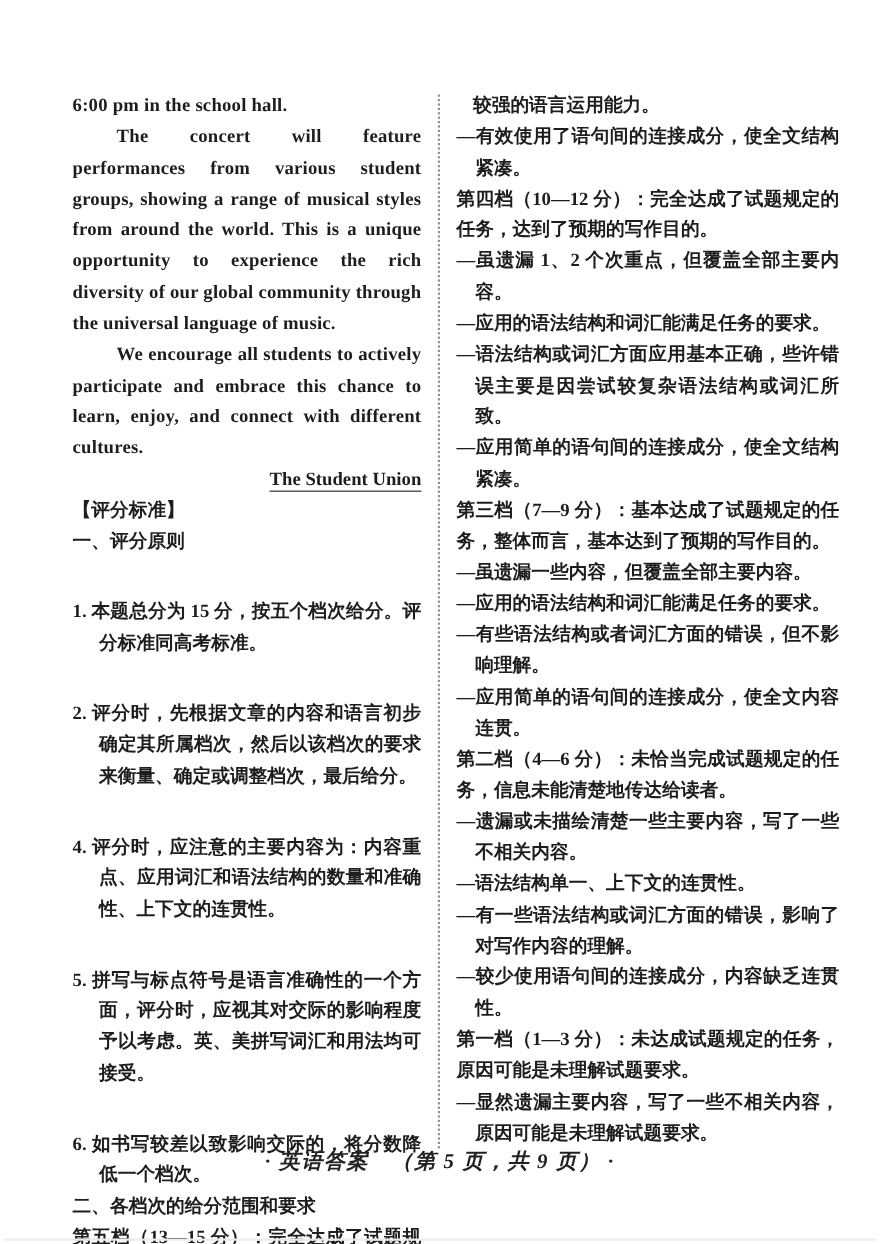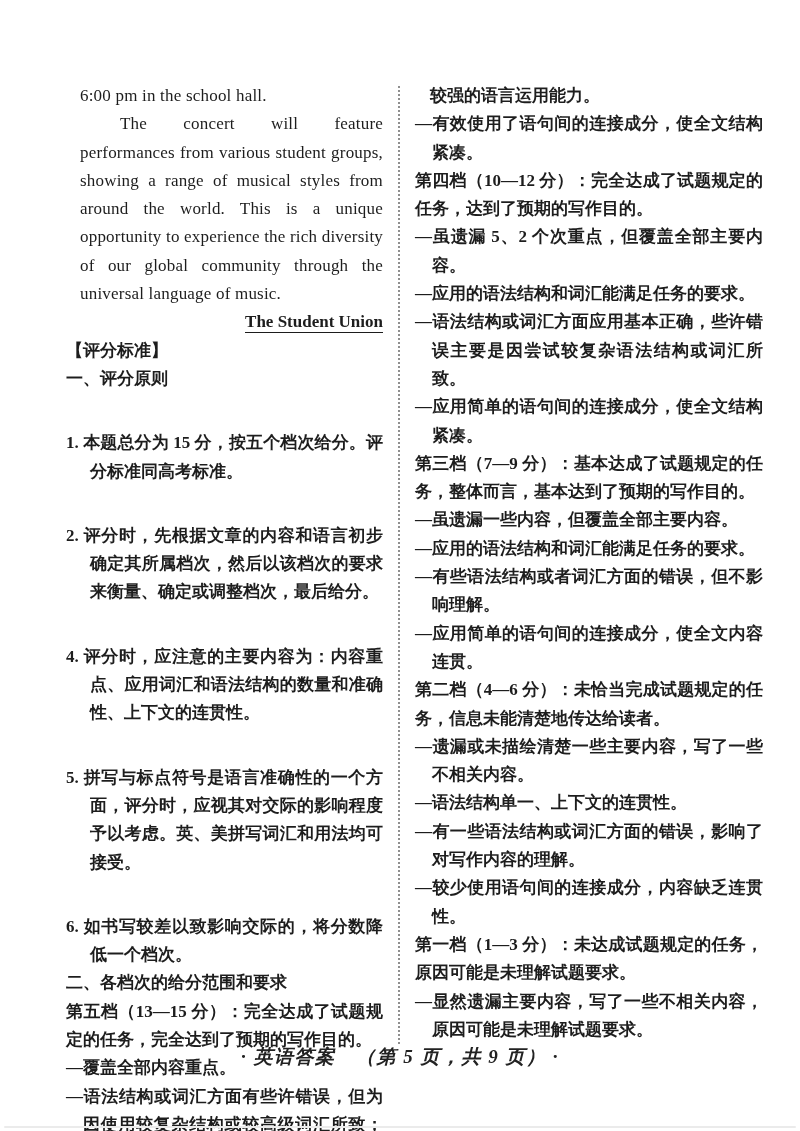--- a/index.html
+++ b/index.html
@@ -10,21 +10,21 @@
     color:#1d1d1d;
   }
   .col {
     position:absolute; top:82px;
     font-size:17px; line-height:28.3px;
     text-align:justify; text-justify:inter-ideograph;
   }
   #left-col  { left:66px;  width:317px; }
   #right-col { left:415px; width:348px;font-family:Liberation Serif, serif; }
 
-  .en { font-weight:normal; letter-spacing:0.2px;margin-left:14px; }
+  .en { font-weight:bold; letter-spacing:0.2px; }
   .en.indent { text-indent:40px; }
   .sign { text-align:right; font-weight:bold; }
   .sign span { border-bottom:1.5px solid #1d1d1d; padding-bottom:1px; }
 
   .zh  { font-weight:bold; }
   .num  { font-weight:bold; padding-left:24px; text-indent:-24px;margin-top:36px; }
   .dash { font-weight:bold; padding-left:17px; text-indent:-17px; }
   .band { font-weight:bold; }
   .cont { font-weight:bold; padding-left:15px; }
 
@@ -42,20 +42,21 @@
     position:absolute; left:4px; right:4px; top:1126px; height:2px;
     background:#ebebeb; border-radius:1px;
   }
 </style>
 </head>
 <body>
 
 <div class="col" id="left-col">
   <p class="en">6:00 pm in the school hall.</p>
   <p class="en indent">The concert will feature performances from various student groups, showing a range of musical styles from around the world. This is a unique opportunity to experience the rich diversity of our global community through the universal language of music.</p>
+  <p class="en indent">We encourage all students to actively participate and embrace this chance to learn, enjoy, and connect with different cultures.</p>
   <p class="sign"><span>The Student Union</span></p>
 
   <p class="zh">【评分标准】</p>
   <p class="zh">一、评分原则</p>
   <p class="num">1. 本题总分为 15 分，按五个档次给分。评分标准同高考标准。</p>
   <p class="num">2. 评分时，先根据文章的内容和语言初步确定其所属档次，然后以该档次的要求来衡量、确定或调整档次，最后给分。</p>
   <p class="num">4. 评分时，应注意的主要内容为：内容重点、应用词汇和语法结构的数量和准确性、上下文的连贯性。</p>
   <p class="num">5. 拼写与标点符号是语言准确性的一个方面，评分时，应视其对交际的影响程度予以考虑。英、美拼写词汇和用法均可接受。</p>
   <p class="num">6. 如书写较差以致影响交际的，将分数降低一个档次。</p>
 
@@ -66,21 +67,21 @@
   <p class="dash">—应用了许多的语法结构和词汇。</p>
 </div>
 
 <div id="divider"></div>
 
 <div class="col" id="right-col">
   <p class="cont">较强的语言运用能力。</p>
   <p class="dash">—有效使用了语句间的连接成分，使全文结构紧凑。</p>
 
   <p class="band">第四档（10—12 分）：完全达成了试题规定的任务，达到了预期的写作目的。</p>
-  <p class="dash">—虽遗漏 5、2 个次重点，但覆盖全部主要内容。</p>
+  <p class="dash">—虽遗漏 1、2 个次重点，但覆盖全部主要内容。</p>
   <p class="dash">—应用的语法结构和词汇能满足任务的要求。</p>
   <p class="dash">—语法结构或词汇方面应用基本正确，些许错误主要是因尝试较复杂语法结构或词汇所致。</p>
   <p class="dash">—应用简单的语句间的连接成分，使全文结构紧凑。</p>
 
   <p class="band">第三档（7—9 分）：基本达成了试题规定的任务，整体而言，基本达到了预期的写作目的。</p>
   <p class="dash">—虽遗漏一些内容，但覆盖全部主要内容。</p>
   <p class="dash">—应用的语法结构和词汇能满足任务的要求。</p>
   <p class="dash">—有些语法结构或者词汇方面的错误，但不影响理解。</p>
   <p class="dash">—应用简单的语句间的连接成分，使全文内容连贯。</p>
 

